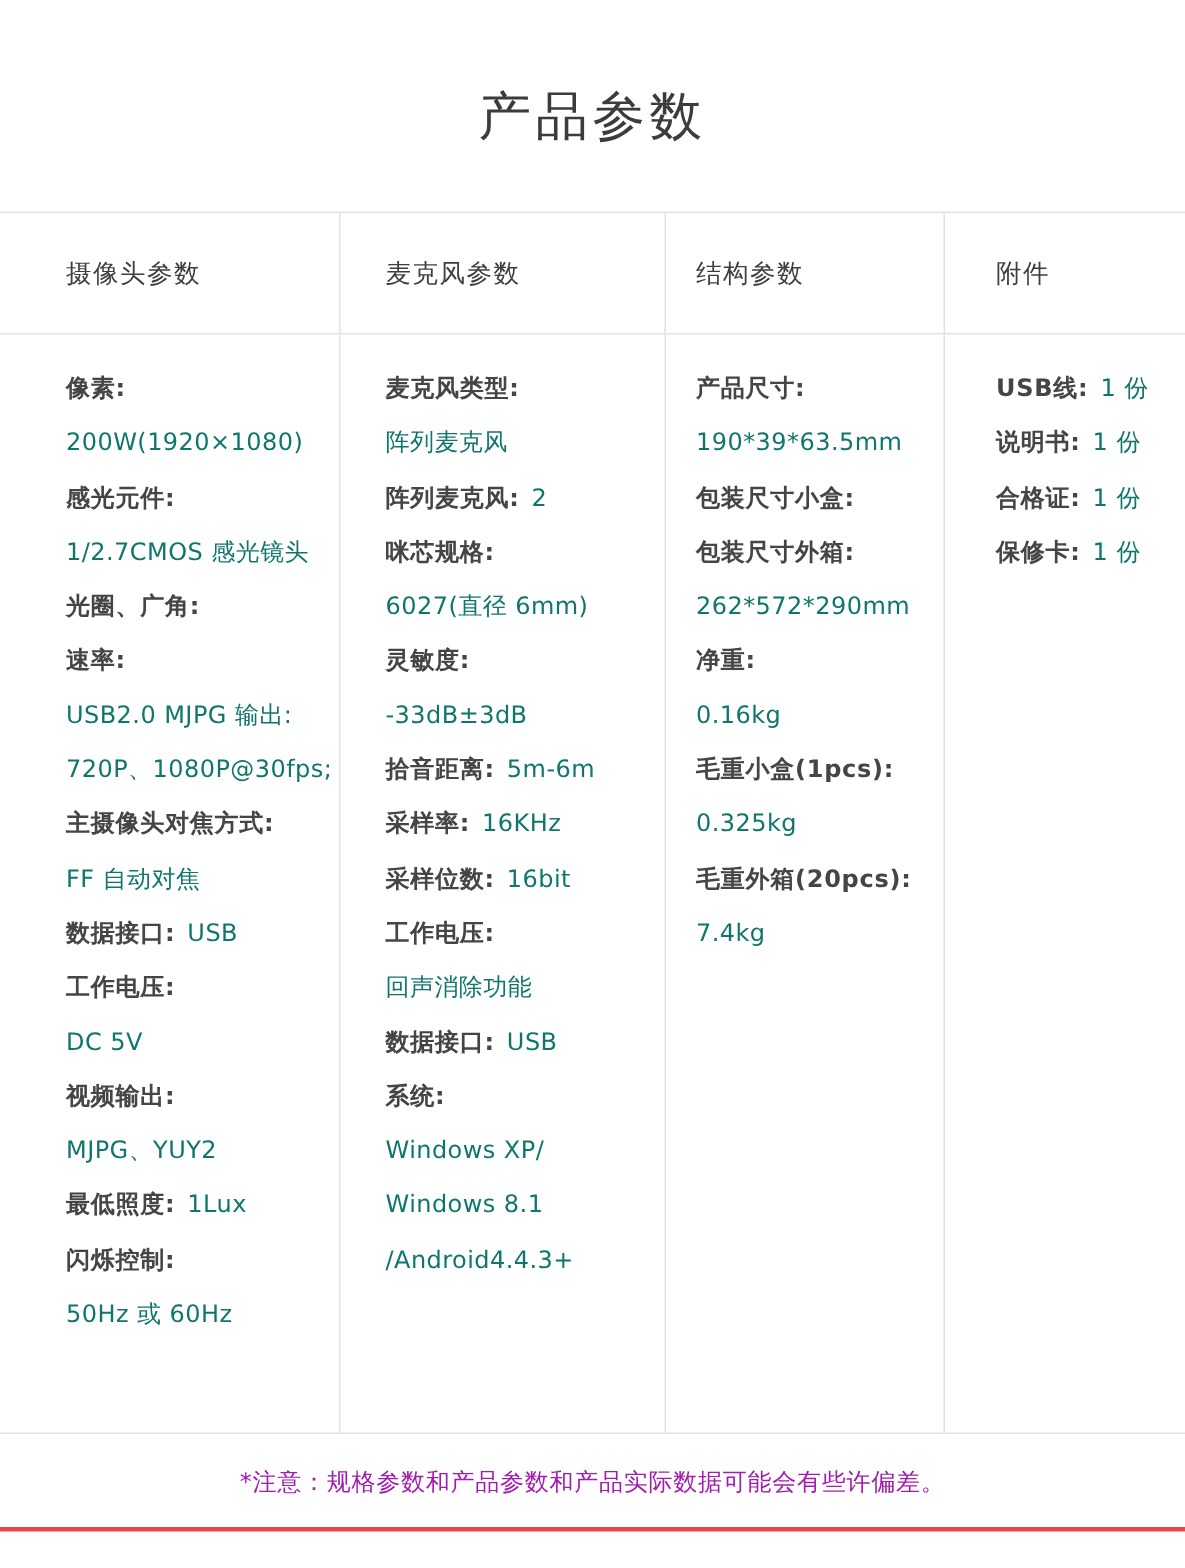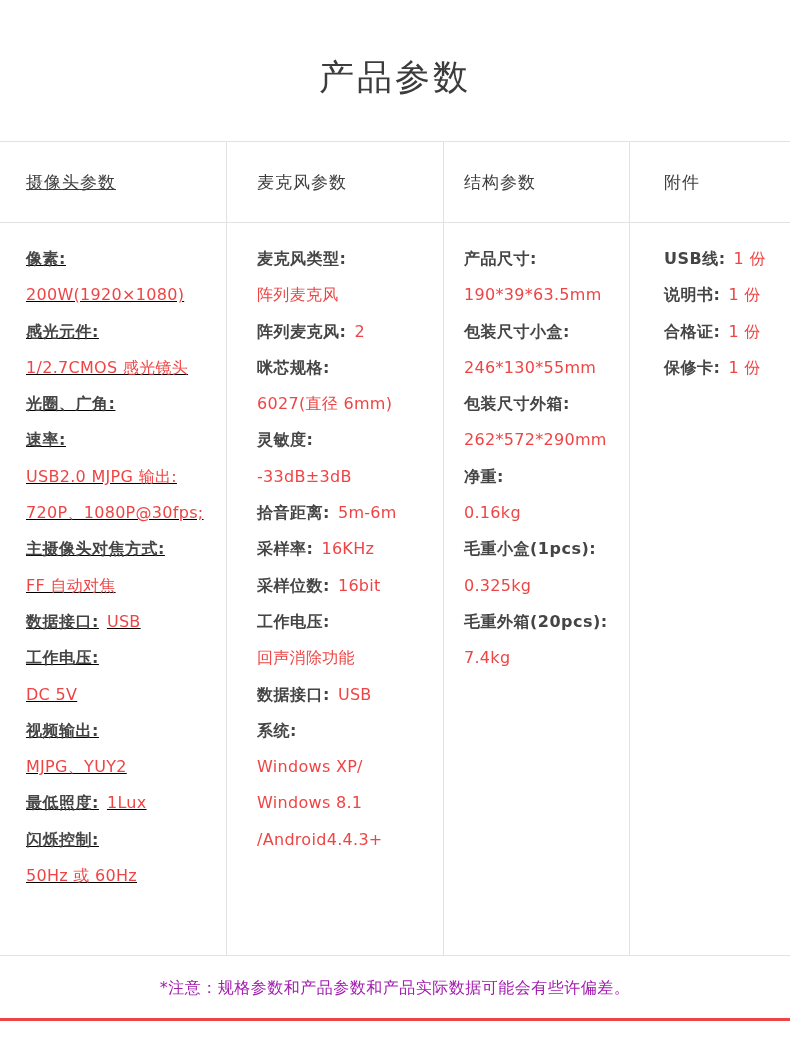--- a/index.html
+++ b/index.html
@@ -51,37 +51,37 @@
   .body-row {
     height: 733px;
     border-bottom: 1px solid #e2e2e2;
   }
   .cell {
     border-right: 1px solid #e2e2e2;
     padding-top: 18px;
   }
   .cell:last-child, .header-cell:last-child { border-right: none; }
   .header-cell { border-right: 1px solid #e2e2e2; }
-  .col-pad-1 { padding-left: 26px; text-decoration: underline; }
+  .col-pad-1 { padding-left: 44px; }
   .col-pad-2 { padding-left: 30px; }
   .col-pad-3 { padding-left: 20px; }
   .col-pad-4 { padding-left: 34px; }
   .spec-line {
     line-height: 36.3px;
     height: 36.3px;
     white-space: nowrap;
     font-size: 16px;
   }
   .spec-label {
     color: #454545;
     font-weight: 600;
     letter-spacing: 0.5px;
   }
   .spec-value {
-    color: #ef4444;
+    color: #0f766e;
     font-weight: 400;
     letter-spacing: 0.3px;
   }
   .spec-label + .spec-value { margin-left: 8px; }
   
   .note-row {
     height: 65px;
     line-height: 64px;
     border-bottom: 3px solid #ef4444;
     text-align: center;
@@ -143,21 +143,20 @@
           <div class="spec-line"><span class="spec-label">数据接口:</span><span class="spec-value">USB</span></div>
           <div class="spec-line"><span class="spec-label">系统:</span></div>
           <div class="spec-line"><span class="spec-value">Windows XP/</span></div>
           <div class="spec-line"><span class="spec-value">Windows 8.1</span></div>
           <div class="spec-line"><span class="spec-value">/Android4.4.3+</span></div>
         </div>
       <div class="cell col-pad-3">
           <div class="spec-line"><span class="spec-label">产品尺寸:</span></div>
           <div class="spec-line"><span class="spec-value">190*39*63.5mm</span></div>
           <div class="spec-line"><span class="spec-label">包装尺寸小盒:</span></div>
-          <div class="spec-line"><span class="spec-value">246*130*55mm</span></div>
           <div class="spec-line"><span class="spec-label">包装尺寸外箱:</span></div>
           <div class="spec-line"><span class="spec-value">262*572*290mm</span></div>
           <div class="spec-line"><span class="spec-label">净重:</span></div>
           <div class="spec-line"><span class="spec-value">0.16kg</span></div>
           <div class="spec-line"><span class="spec-label">毛重小盒(1pcs):</span></div>
           <div class="spec-line"><span class="spec-value">0.325kg</span></div>
           <div class="spec-line"><span class="spec-label">毛重外箱(20pcs):</span></div>
           <div class="spec-line"><span class="spec-value">7.4kg</span></div>
         </div>
       <div class="cell col-pad-4">

